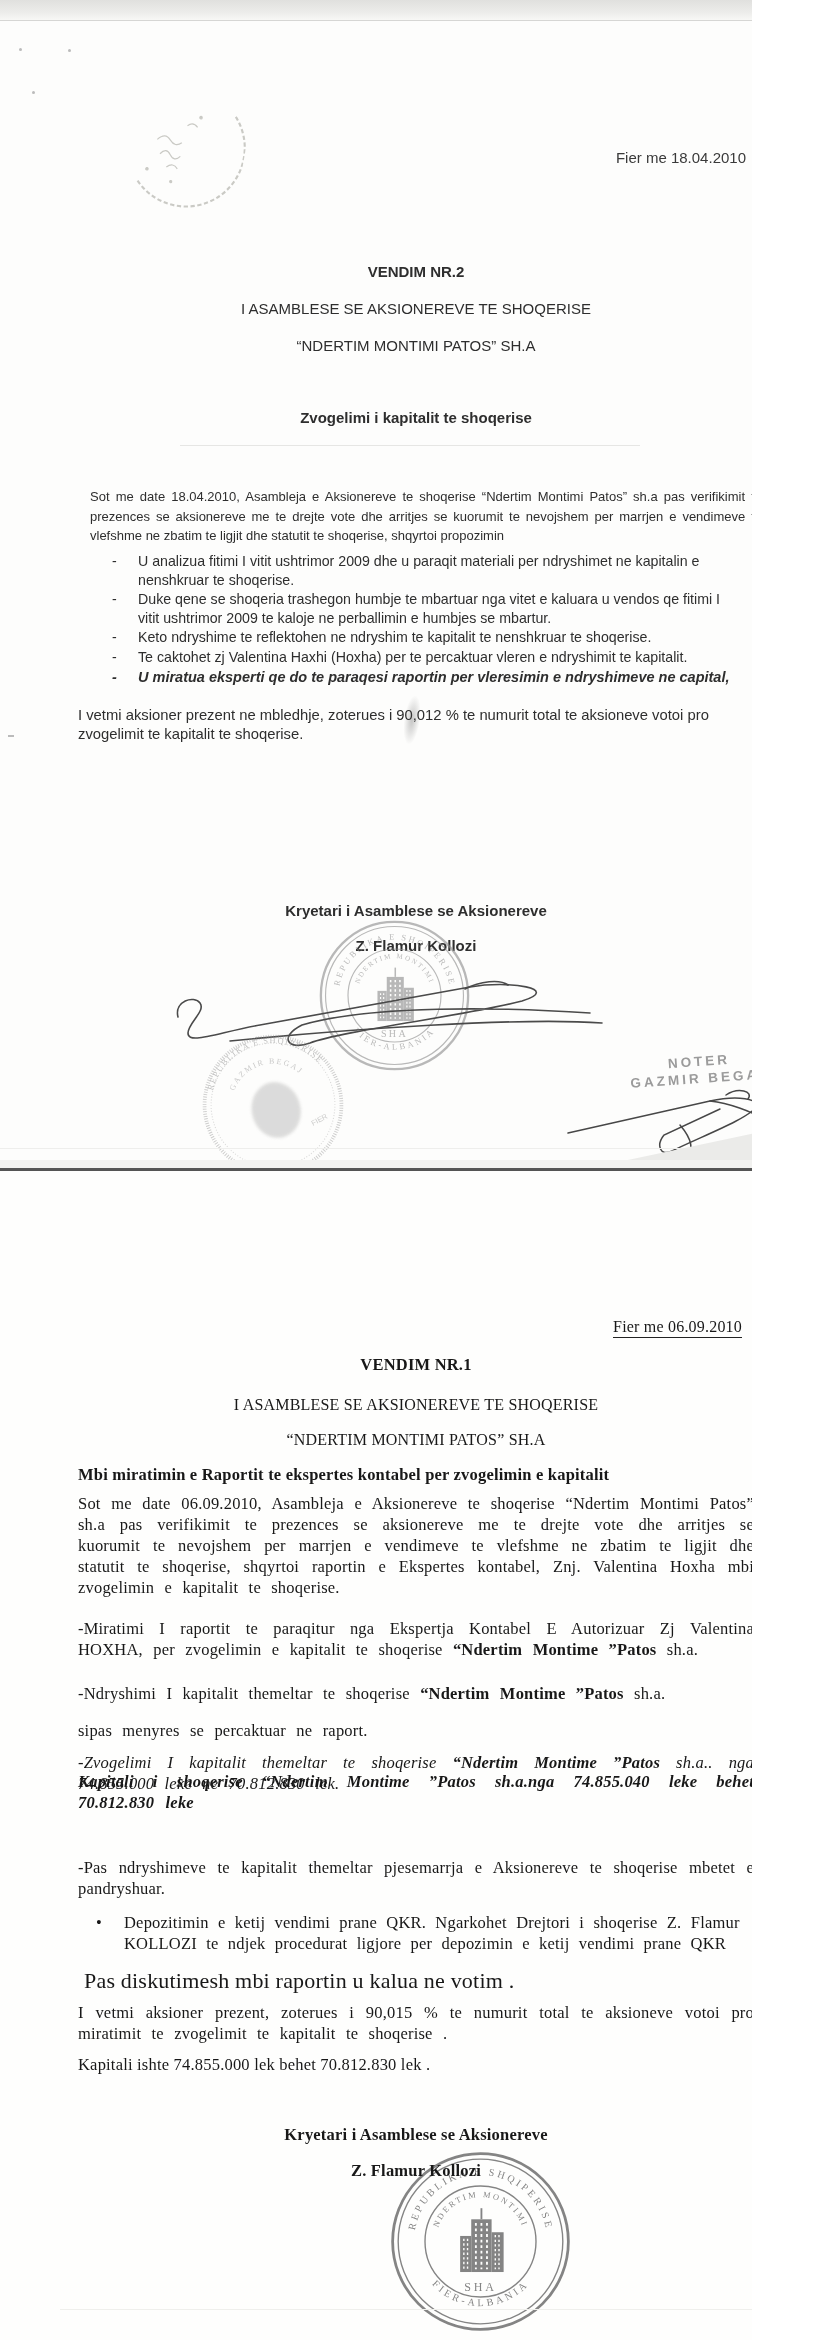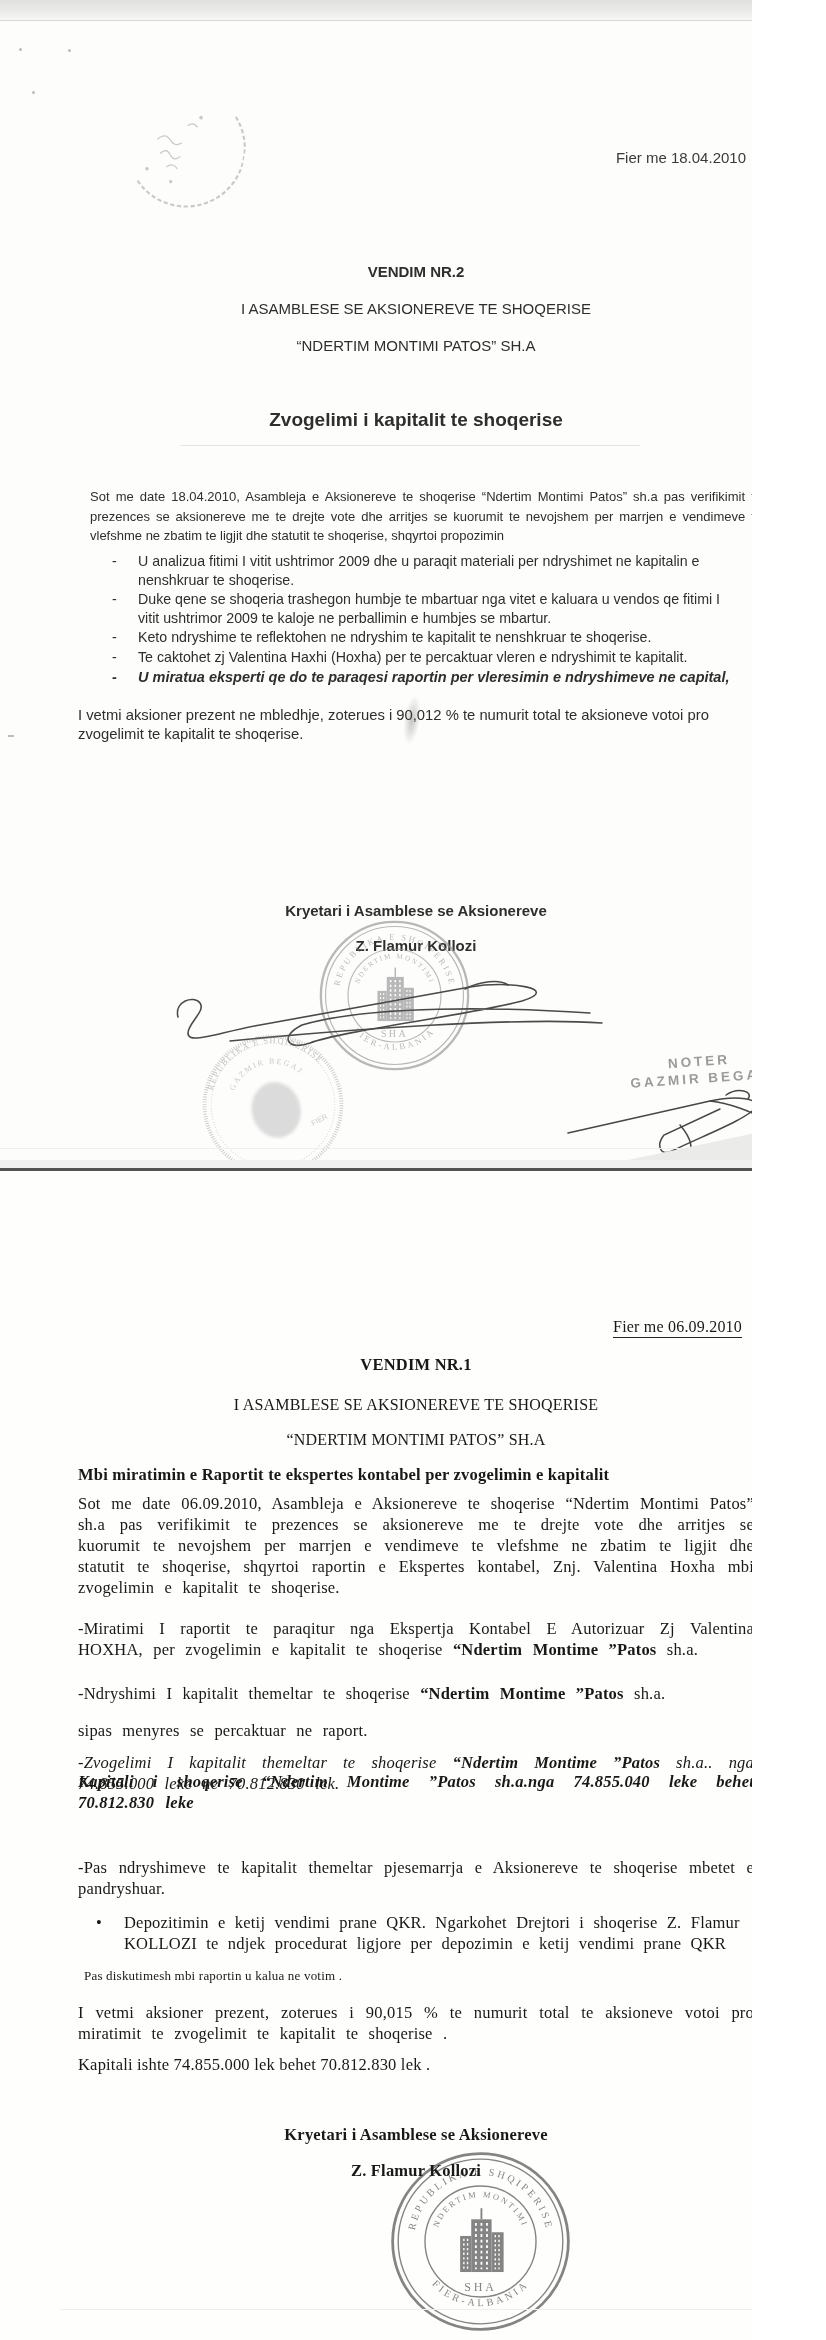--- a/index.html
+++ b/index.html
@@ -16,21 +16,21 @@
   
   .top-band{position:absolute;top:0;left:0;right:0;height:20px;
             background:linear-gradient(to bottom,#e0e0de,#ededeb 65%,#f8f8f6);
             border-bottom:1px solid #d6d6d4;}
   .edge-right{position:absolute;top:20px;right:0;width:10px;height:1148px;
               background:linear-gradient(to right,rgba(0,0,0,0),rgba(0,0,0,0.07));}
   .date1{top:149px;right:80px;font-size:15px;color:#3a3a3a;}
   .t1{top:263px;font-size:15px;}
   .s1{top:300px;font-size:15px;}
   .s2{top:337px;font-size:15px;}
-  .h1{top:409px;font-size:19px;}
+  .h1{top:409px;font-size:15px;}
   .intro1{top:477px;left:90px;width:672px;font-size:13px;line-height:19.5px;text-align:justify;margin-top:10px;}
   .bullets1{top:552px;left:112px;width:614px;font-size:14.2px;line-height:18.5px;}
   .b-row{display:flex;margin:0 0 1px 0;}
   .b-dash{flex:0 0 26px;}
   .b-em{top:668px;left:112px;width:620px;font-size:14.5px;line-height:18.5px;}
   .b-em .b-txt{font-weight:bold;font-style:italic;}
   .closing1{top:706px;left:78px;width:672px;font-size:14.8px;line-height:19px;}
   .sigt1{top:902px;font-size:15px;}
   .sign1{top:937px;font-size:15px;}
   .crease{position:absolute;height:1px;background:#e6e6e4;}
@@ -72,21 +72,21 @@
   .para2{left:78px;width:676px;font-size:16.5px;line-height:21px;text-align:justify;word-spacing:6px;}
   .intro2{top:322px;}
   .miratimi{top:447px;}
   .ndryshimi{top:512px;}
   .sipas{top:549px;}
   .zvogelimi{top:581px;font-style:italic;}
   .kapem{top:600px;font-weight:bold;font-style:italic;word-spacing:7px;}
   .pas2{top:686px;}
   .bullet2{top:741px;left:96px;width:652px;font-size:16.5px;line-height:21px;display:flex;word-spacing:5px;}
   .b2-dot{flex:0 0 28px;}
-  .pasd{top:797px;left:84px;font-size:13px;}
+  .pasd{top:797px;left:84px;font-size:22px;}
   .closing2{top:831px;}
   .kapline{top:884px;left:78px;font-size:16.5px;}
   .sigt2{top:954px;font-size:16.5px;}
   .sign2{top:990px;font-size:16.5px;z-index:3;}
 </style>
 </head>
 <body>
 
 <svg width="0" height="0" style="position:absolute" aria-hidden="true">
   <defs>

